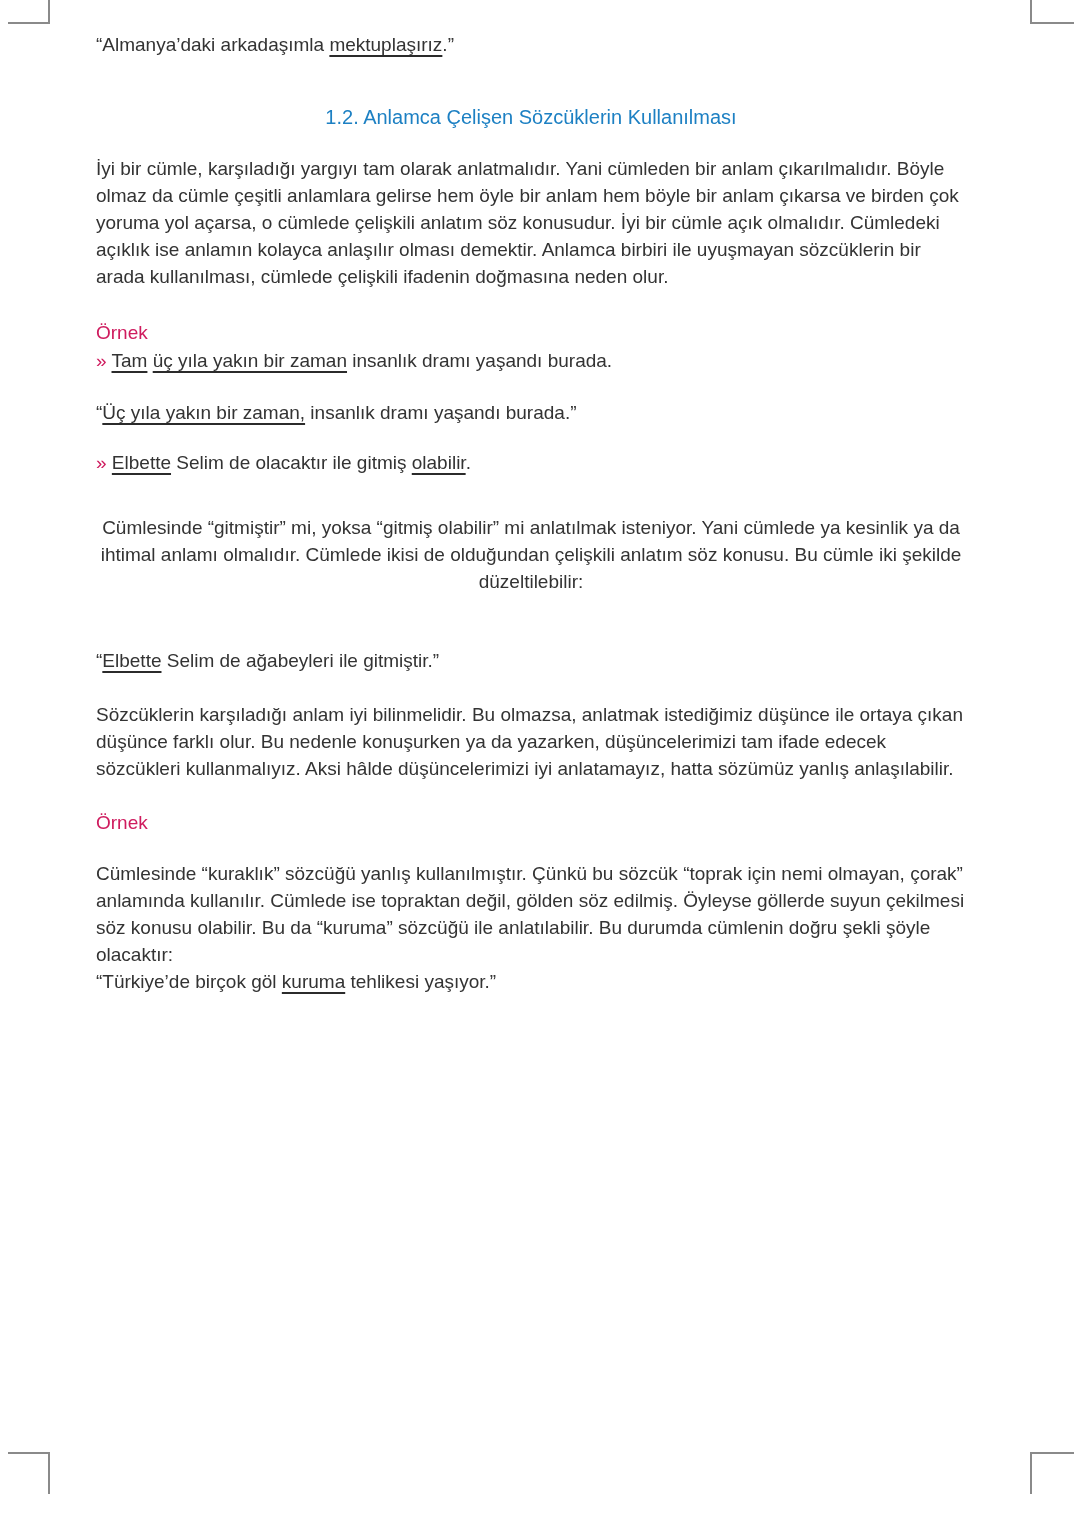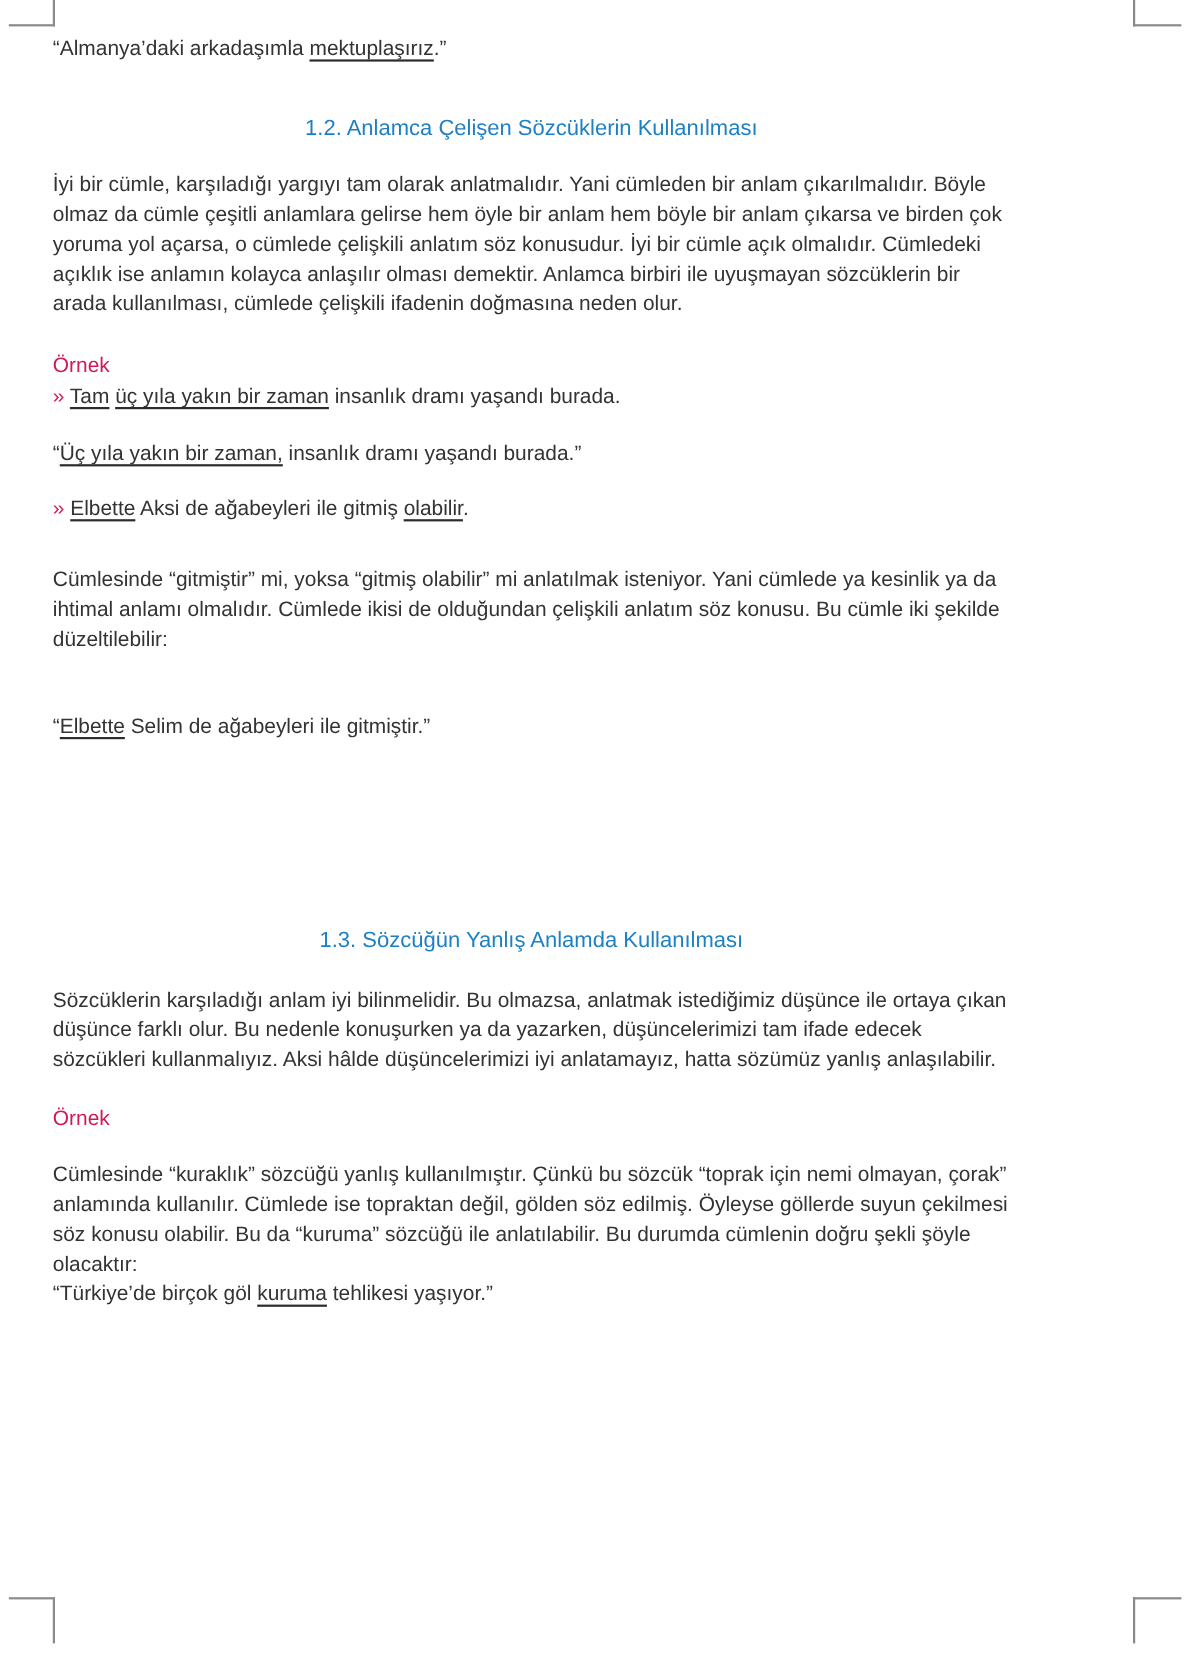--- a/index.html
+++ b/index.html
@@ -9,20 +9,21 @@
     background: #ffffff;
     font-family: "Liberation Sans", "DejaVu Sans", sans-serif;
     color: #333333;
     position: relative;
     overflow: hidden;
   }
   .content {
     padding: 31px 50px 0 48px;
     box-sizing: border-box;
     width: 968px;
+    margin-left: 48px;
   }
   p, h2, .ornek {
     margin: 0;
     font-size: 19px;
     line-height: 27px;
     font-weight: 400;
     color: #333333;
   }
   h2.section-heading {
     font-size: 20px;
@@ -39,21 +40,21 @@
     text-decoration-color: #2b2b2b;
   }
   
   .m-h12      { margin-top: 45px; }
   .m-para1    { margin-top: 24px; }
   .m-ornek1   { margin-top: 29px; }
   .m-bullet1  { margin-top: 1px; }
   .m-para2    { margin-top: 25px; }
   .m-quote2   { margin-top: 25px; }
   .m-bullet2  { margin-top: 23px; }
-  .m-para3    { margin-top: 38px; }
+  .m-para3    { margin-top: 38px; text-align: center; }
   .m-quote3   { margin-top: 52px; }
   .m-quote4   { margin-top: 53px; }
   .m-h13      { margin-top: 167px; }
   .m-para4    { margin-top: 27px; }
   .m-ornek2   { margin-top: 27px; }
   .m-bullet3  { margin-top: 28px; }
   .m-para5    { margin-top: 24px; }
   
   .corner {
     position: absolute;
@@ -82,28 +83,27 @@
 
   <p class="m-para1">İyi bir cümle, karşıladığı yargıyı tam olarak anlatmalıdır. Yani cümleden bir anlam çıkarılmalıdır. Böyle olmaz da cümle çeşitli anlamlara gelirse hem öyle bir anlam hem böyle bir anlam çıkarsa ve birden çok yoruma yol açarsa, o cümlede çelişkili anlatım söz konusudur. İyi bir cümle açık olmalıdır. Cümledeki açıklık ise anlamın kolayca anlaşılır olması demektir. Anlamca birbiri ile uyuşmayan sözcüklerin bir arada kullanılması, cümlede çelişkili ifadenin doğmasına neden olur.</p>
 
   <div class="ornek m-ornek1">Örnek</div>
 
   <p class="m-bullet1"><span class="pink">» </span><span class="u">Tam</span><span> </span><span class="u">üç yıla yakın bir zaman</span><span> insanlık dramı yaşandı burada.</span></p>
 
 
   <p class="m-quote2"><span>“</span><span class="u">Üç yıla yakın bir zaman,</span><span> insanlık dramı yaşandı burada.”</span></p>
 
-  <p class="m-bullet2"><span class="pink">» </span><span class="u">Elbette</span><span> Aksi de ağabeyleri ile gitmiş </span><span class="u">olabilir</span><span>.</span></p>
+  <p class="m-bullet2"><span class="pink">» </span><span class="u">Elbette</span><span> Selim de olacaktır ile gitmiş </span><span class="u">olabilir</span><span>.</span></p>
 
   <p class="m-para3">Cümlesinde “gitmiştir” mi, yoksa “gitmiş olabilir” mi anlatılmak isteniyor. Yani cümlede ya kesinlik ya da ihtimal anlamı olmalıdır. Cümlede ikisi de olduğundan çelişkili anlatım söz konusu. Bu cümle iki şekilde düzeltilebilir:</p>
 
   <p class="m-quote3"><span>“</span><span class="u">Elbette</span><span> Selim de ağabeyleri ile gitmiştir.”</span></p>
 
 
-  <h2 class="section-heading m-h13">1.3. Sözcüğün Yanlış Anlamda Kullanılması</h2>
 
   <p class="m-para4">Sözcüklerin karşıladığı anlam iyi bilinmelidir. Bu olmazsa, anlatmak istediğimiz düşünce ile ortaya çıkan düşünce farklı olur. Bu nedenle konuşurken ya da yazarken, düşüncelerimizi tam ifade edecek sözcükleri kullanmalıyız. Aksi hâlde düşüncelerimizi iyi anlatamayız, hatta sözümüz yanlış anlaşılabilir.</p>
 
   <div class="ornek m-ornek2">Örnek</div>
 
 
   <p class="m-para5"><span>Cümlesinde “kuraklık” sözcüğü yanlış kullanılmıştır. Çünkü bu sözcük “toprak için nemi olmayan, çorak” anlamında kullanılır. Cümlede ise topraktan değil, gölden söz edilmiş. Öyleyse göllerde suyun çekilmesi söz konusu olabilir. Bu da “kuruma” sözcüğü ile anlatılabilir. Bu durumda cümlenin doğru şekli şöyle olacaktır:</span><br><span>“Türkiye’de birçok göl </span><span class="u">kuruma</span><span> tehlikesi yaşıyor.”</span></p>
 
 </div>
 

